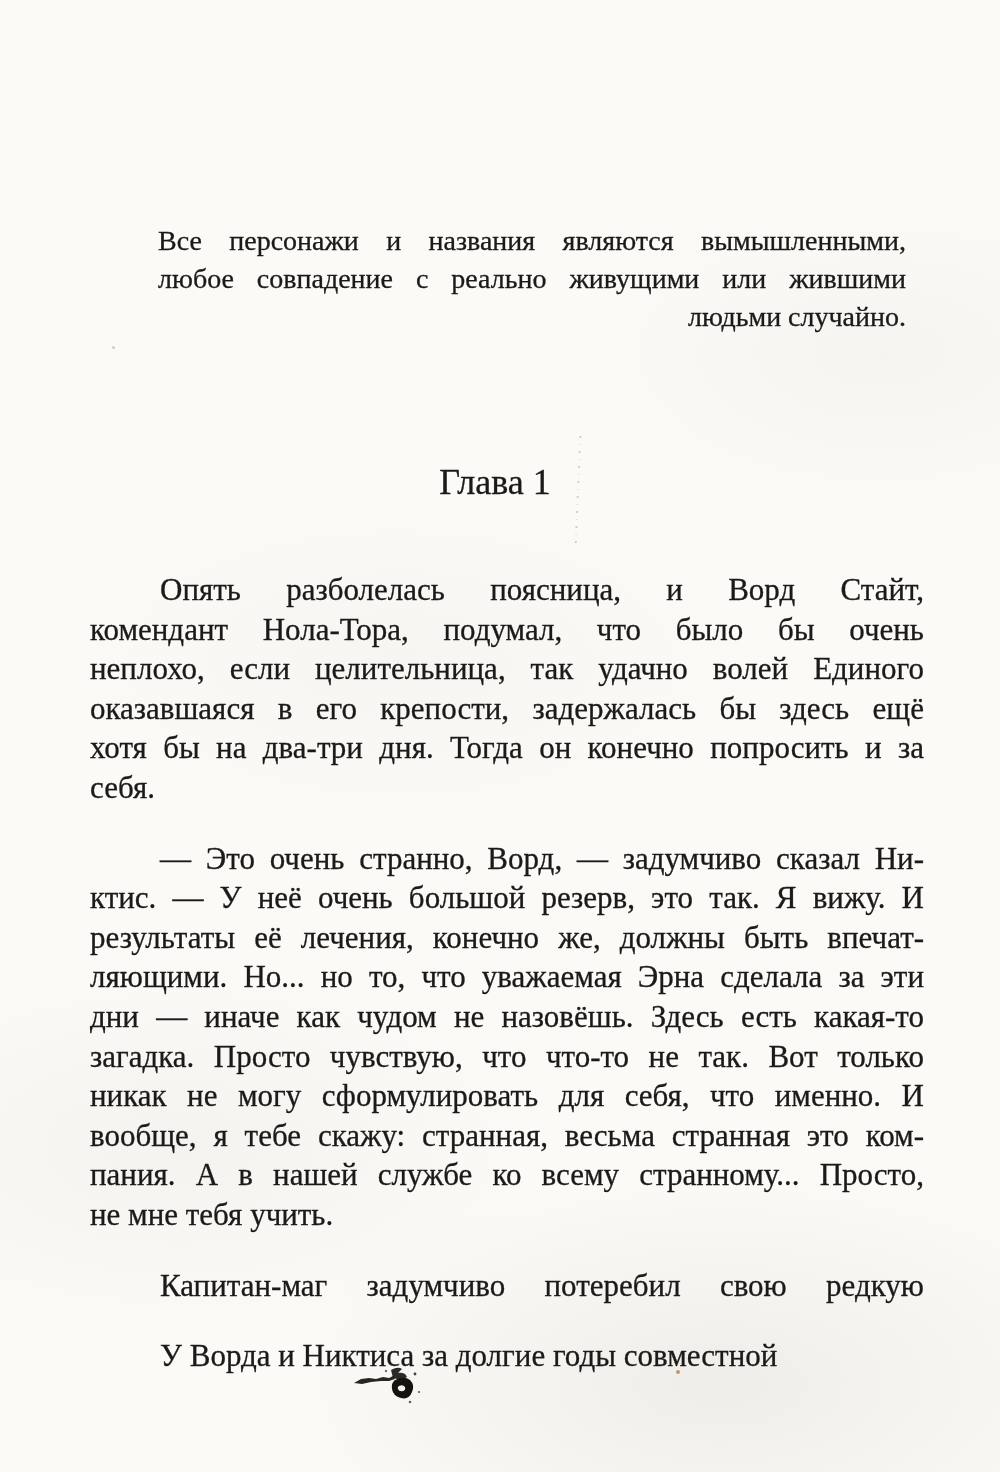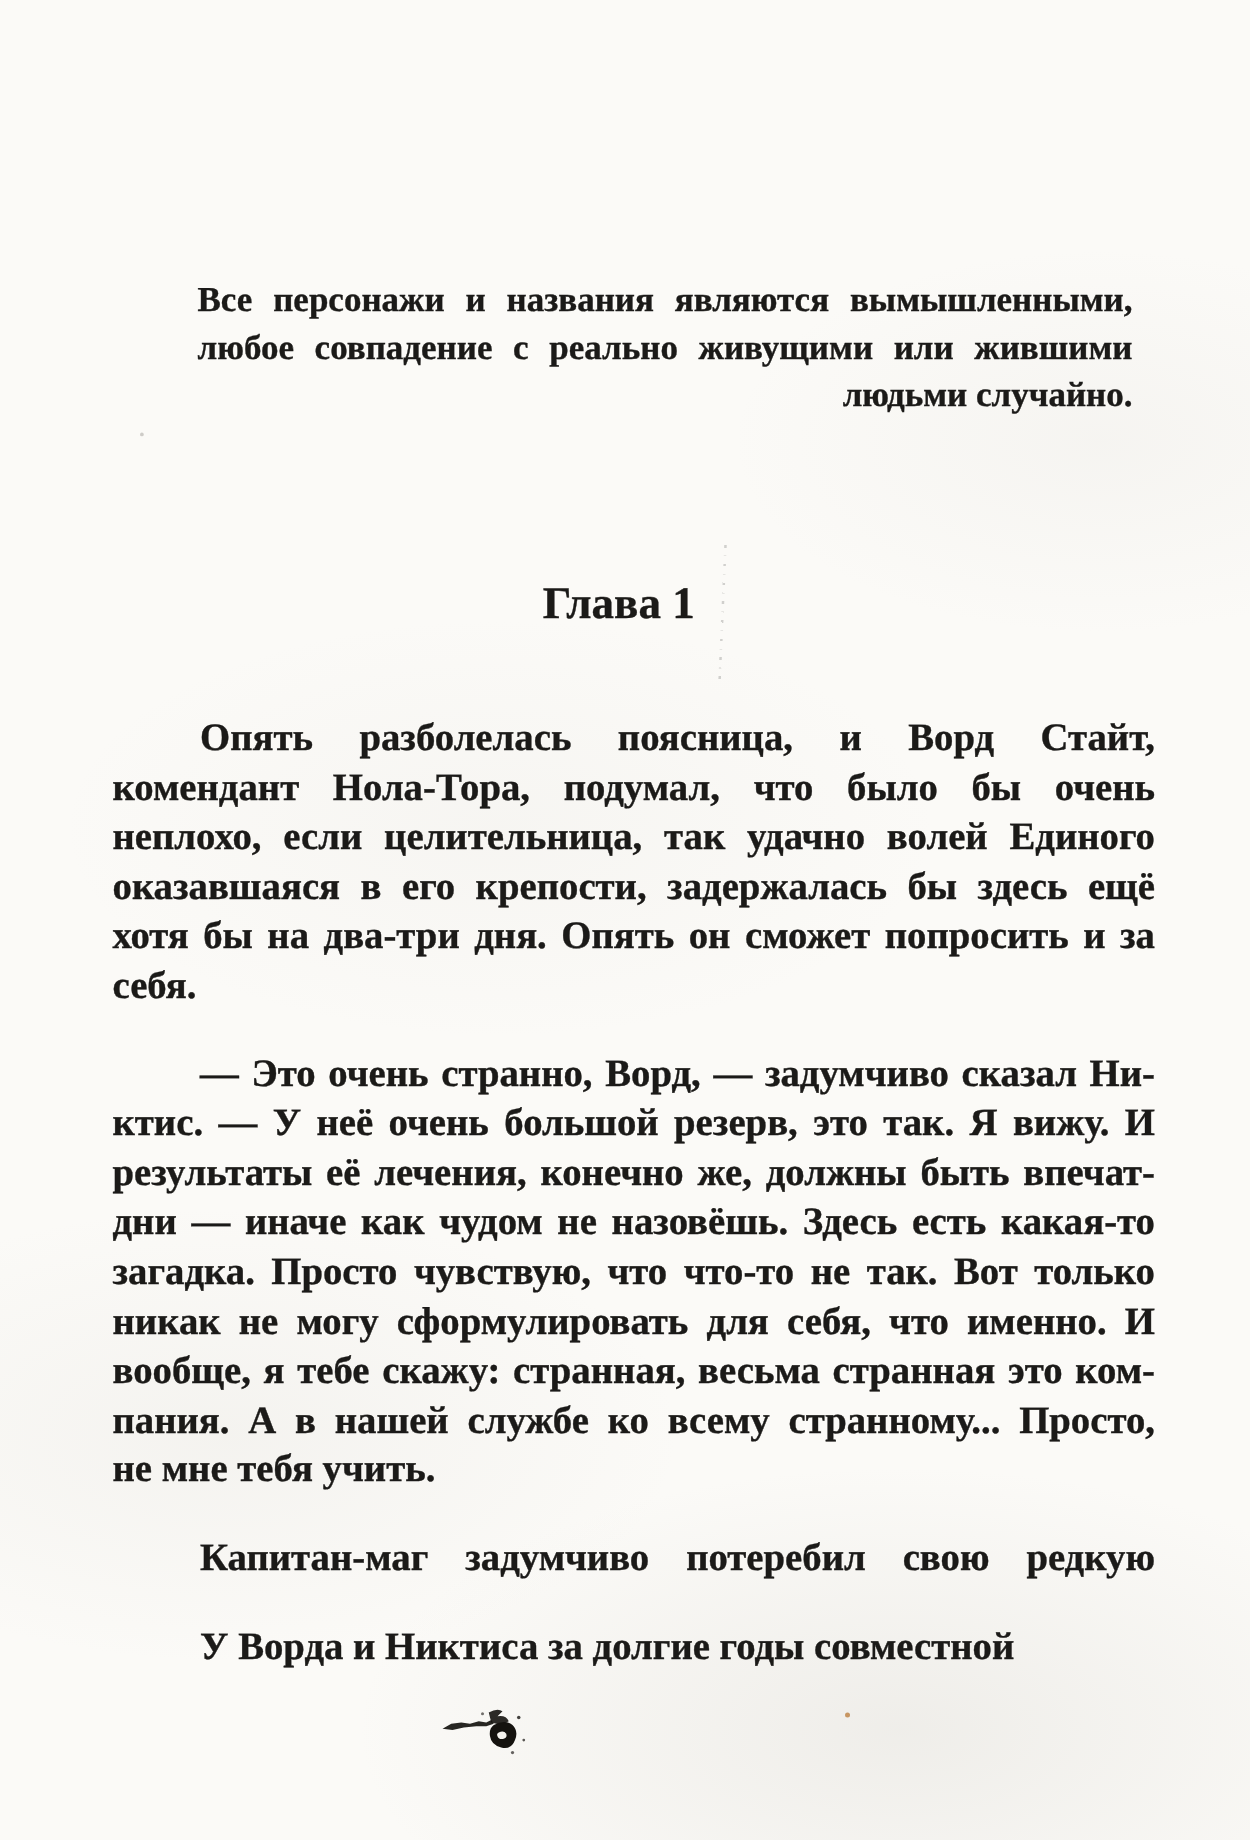--- a/index.html
+++ b/index.html
@@ -8,21 +8,20 @@
     width:1000px;height:1472px;
     background:
       radial-gradient(ellipse 620px 300px at 72% 94%, rgba(196,193,185,0.22), transparent 70%),
       radial-gradient(ellipse 520px 260px at 18% 78%, rgba(203,200,193,0.14), transparent 70%),
       radial-gradient(ellipse 420px 220px at 88% 24%, rgba(206,203,197,0.12), transparent 70%),
       radial-gradient(ellipse 500px 240px at 40% 45%, rgba(206,203,197,0.10), transparent 70%),
       var(--paper,#fbfaf7);
     font-family:"Liberation Serif","DejaVu Serif",serif;
     color:var(--ink,#1b1a18);
     overflow:hidden;
-    font-weight:bold;
     -webkit-text-stroke:0.3px currentColor;
   }
   .disclaimer{
     position:absolute;top:222px;left:158px;width:748px;
     font-size:28px;line-height:38px;
   }
   .dline{text-align:justify;text-align-last:justify;}
   .dline.right{text-align:right;text-align-last:right;}
   .chapter{
     position:absolute;top:462px;left:78px;width:834px;
@@ -66,29 +65,30 @@
   <div class="scratch"></div>
 
   <div class="bodytext">
 
     <p class="para first">
       </p>
       <div class="line open">Опять разболелась поясница, и Ворд Стайт,</div>
       <div class="line">комендант Нола-Тора, подумал, что было бы очень</div>
       <div class="line">неплохо, если целительница, так удачно волей Единого</div>
       <div class="line">оказавшаяся в его крепости, задержалась бы здесь ещё</div>
-      <div class="line">хотя бы на два-три дня. Опять он сможет попросить и за</div>
+      <div class="line">хотя бы на два-три дня. Тогда он конечно попросить и за</div>
       <div class="line end">себя.</div>
     <p></p>
 
     <p class="para">
       </p>
       <div class="line open">— Это очень странно, Ворд, — задумчиво сказал Ни-</div>
       <div class="line">ктис. — У неё очень большой резерв, это так. Я вижу. И</div>
       <div class="line">результаты её лечения, конечно же, должны быть впечат-</div>
+      <div class="line">ляющими. Но... но то, что уважаемая Эрна сделала за эти</div>
       <div class="line">дни — иначе как чудом не назовёшь. Здесь есть какая-то</div>
       <div class="line">загадка. Просто чувствую, что что-то не так. Вот только</div>
       <div class="line">никак не могу сформулировать для себя, что именно. И</div>
       <div class="line">вообще, я тебе скажу: странная, весьма странная это ком-</div>
       <div class="line">пания. А в нашей службе ко всему странному... Просто,</div>
       <div class="line end">не мне тебя учить.</div>
     <p></p>
 
     <p class="para">
       </p>

